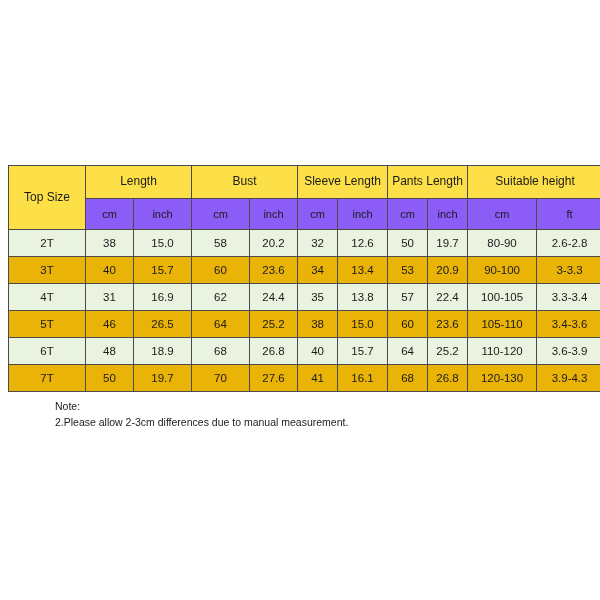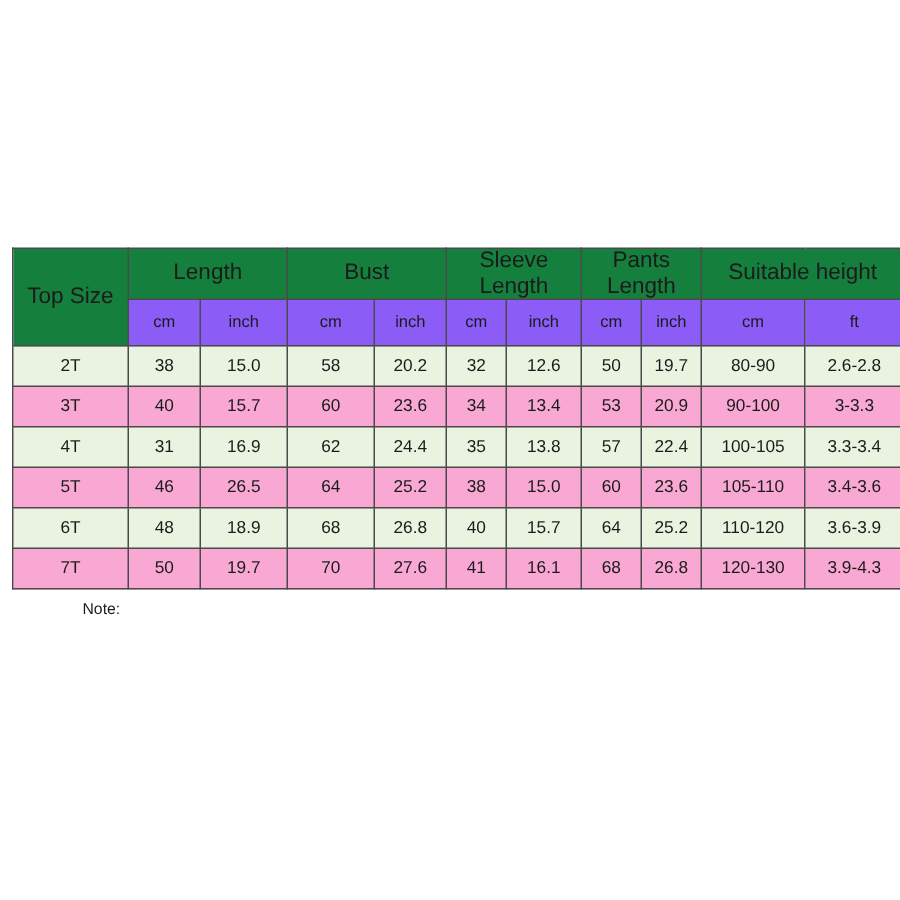--- a/index.html
+++ b/index.html
@@ -37,43 +37,43 @@
     text-align: center;
     vertical-align: middle;
     color: #1b1b1b;
     font-weight: normal;
     padding: 0;
     line-height: 1.1;
   }
 
   
   tr.hdr-row td {
-    background: #15803d;
-    font-size: 15px;
+    background: #fde047;
+    font-size: 12px;
     height: 32px;
   }
   tr.hdr-row-2 td {
     background: #8b5cf6;
     font-size: 11px;
     height: 30px;
   }
   td.topsize-cell {
     background: #c3e0a8;
     font-size: 11.5px;
   }
 
   
   tr.row-light td {
     background: #e9f3df;
     font-size: 11.5px;
     height: 26px;
     margin-top: 40px;
   }
   tr.row-green td {
-    background: #f9a8d4;
+    background: #eab308;
     font-size: 11.5px;
     height: 26px;
   }
 
   
   col.c-size   { width: 77px; }
   col.c-narrow { width: 48px; }
   col.c-wide   { width: 58px; }
   col.c-n2     { width: 40px; }
   col.c-n3     { width: 50px; }
@@ -214,13 +214,14 @@
         <td>26.8</td>
         <td>120-130</td>
         <td>3.9-4.3</td>
       </tr>
     </tbody>
   </table>
 </div>
 
 <div id="notes">
   <div>Note:</div>
+  <div>2.Please allow 2-3cm differences due to manual measurement.</div>
 </div>
 
 </body></html>

